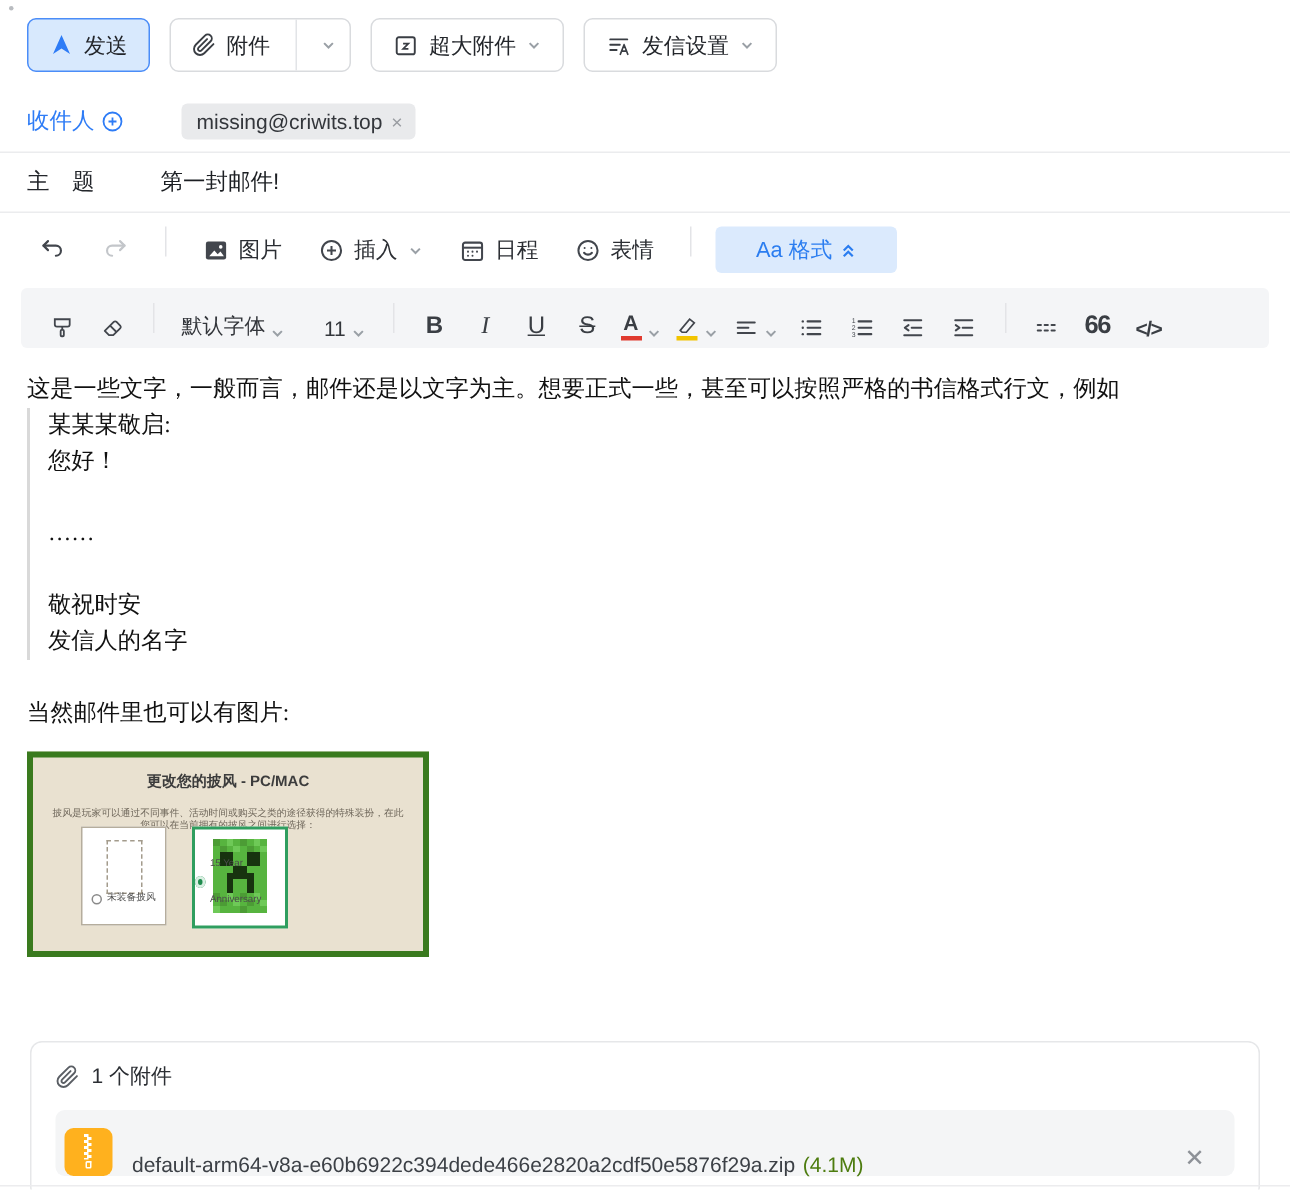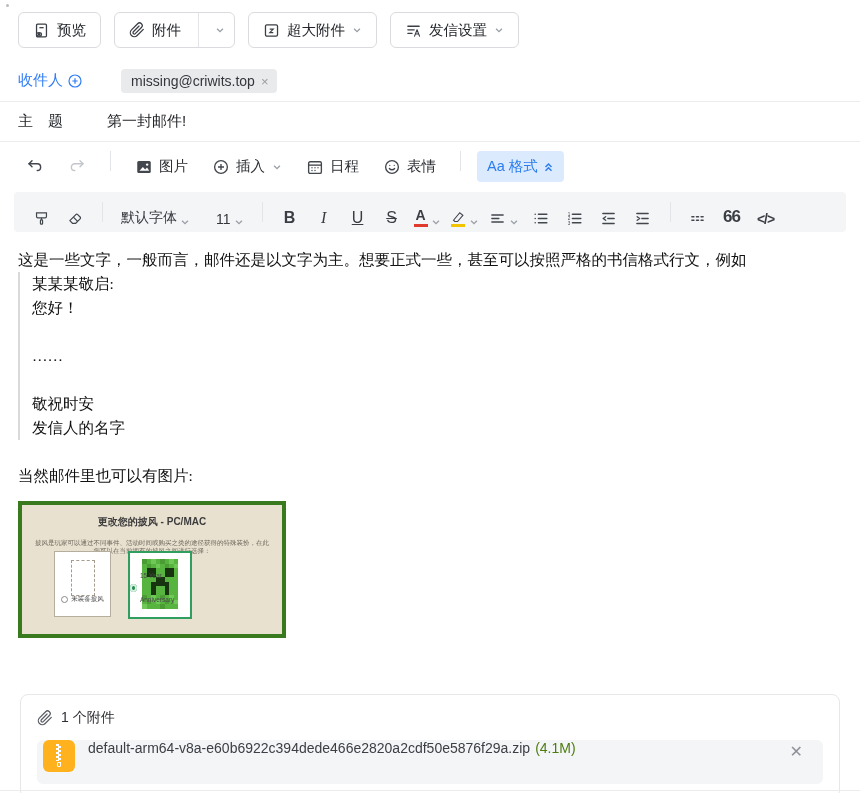--- a/index.html
+++ b/index.html
@@ -29,21 +29,21 @@
   .chip-x { color:#9a9da2; font-size:13px; cursor:pointer; }
   .subject-value { font-size:15px; color:#1c1f23; }
 
   
   .insert-toolbar { display:flex; align-items:flex-start; gap:8px; padding:9px 0 8px 18px; }
   .tool-item { display:inline-flex; align-items:center; gap:6px; padding:6px 8px; border-radius:4px;
     font-size:14.5px; color:#2b2e33; cursor:pointer; }
   .tool-item .dd { margin-left:1px; }
   .vsep { width:1px; height:20px; background:#e3e4e7; margin:0 8px; }
   .format-pill { background:#dbeafd; color:#2b7df0; display:inline-flex; align-items:center; gap:5px;
-    padding:6px 10px; border-radius:4px; font-size:14.5px; cursor:pointer; }
+    padding:6px 27px; border-radius:4px; font-size:14.5px; cursor:pointer; }
 
   
   .format-bar { margin:2px 14px 0 14px; background:#f4f5f7; border-radius:4px; height:40px;
     display:flex; align-items:center; padding:0 12px; gap:4px; }
   .fmt { display:inline-flex; align-items:flex-end; justify-content:center; min-width:30px; height:30px;
     border-radius:4px; color:#42464d; cursor:pointer; gap:3px; padding:0 3px; }
   .fmt-text { font-size:14px; color:#33363b; }
   .glyph { font-size:16px; color:#3a3e44; font-family:"Liberation Serif", serif; }
   .glyph.b { font-weight:bold; font-family:"Liberation Sans", sans-serif; }
   .glyph.i { font-style:italic; }
@@ -76,51 +76,48 @@
   .mc-cape { position:absolute; left:50%; top:6px; transform:translateX(-50%); }
   .mc-radio-row { position:absolute; left:0; bottom:5px; width:100%; display:flex; align-items:center;
     justify-content:center; gap:3px; font-size:6.5px; color:#4b4b4b; }
   .radio-o { width:7px; height:7px; border:1px solid #8a8a8a; border-radius:50%; background:#fff; }
   .radio-g { width:8px; height:8px; border-radius:50%; background:#1f8b4d; box-shadow:inset 0 0 0 2px #d9efe2; }
 
   
   .attach-panel { margin:56px 20px 0 20px; border:1px solid #e6e7e9; border-radius:8px; padding:14px 16px 14px 16px; }
   .attach-header { display:flex; align-items:center; gap:8px; font-size:14px; color:#2b2e33; }
   .attach-row { margin-top:13px; background:#f4f5f6; border-radius:6px; height:44px; display:flex;
-    align-items:flex-start; padding:0 16px 0 6px; }
+    align-items:flex-end; padding:0 16px 0 6px; }
   .zip-icon { width:32px; height:32px; border-radius:6px; background:#ffb11e; position:relative; flex:0 0 auto; }
   .zip-teeth { position:absolute; left:13px; top:4px; width:3px; height:17px;
     background:repeating-linear-gradient(#fff 0 2px, transparent 2px 4px); }
   .zip-teeth::before { content:""; position:absolute; left:2px; top:2px; width:3px; height:17px;
     background:repeating-linear-gradient(#fff 0 2px, transparent 2px 4px); }
   .zip-pull { position:absolute; left:14px; top:22px; width:4px; height:5px; border:1px solid #fff; border-radius:1px; }
   .attach-name { margin-left:13px; font-size:14px; color:#3c4046; white-space:nowrap; overflow:hidden; text-overflow:ellipsis; }
   .attach-size { margin-left:5px; font-size:14px; color:#4d7c0f; flex:1 0 auto; }
   .attach-close { color:#8d9197; font-size:16px; cursor:pointer; padding:2px 4px; }
 
   .bottom-line { position:absolute; left:0; right:0; top:790px; height:1px; background:#ececee; }
 </style>
 </head>
 <body>
 
 <div class="dot-artifact"></div>
 
 <div class="top-toolbar">
-
-  <button class="btn">
+  <button class="btn send">
     <span style="display:flex">
-      <svg width="17" height="17" viewBox="0 0 24 24" fill="none" stroke="#3a3e44" stroke-width="1.8">
-        <rect x="5" y="3" width="14" height="18" rx="1.5"></rect>
-          <path d="M9 8 h6"></path>
-        <ellipse cx="8.5" cy="17.5" rx="3.4" ry="2.4" fill="#fff"></ellipse>
-          <circle cx="8.5" cy="17.5" r="1" fill="#3a3e44"></circle>
-      </svg>
-    </span>
-    <span>预览</span>
+      <svg width="16" height="16" viewBox="0 0 24 24">
+          <path fill="#2e7cf6" d="M12 2 L20.5 21 L12 15.5 L3.5 21 Z"></path>
+        </svg>
+    </span>
+    <span>发送</span>
   </button>
+
 
   <button class="btn split">
     <span style="display:flex">
       <svg width="16" height="16" viewBox="0 0 24 24" fill="none" stroke="#3a3e44" stroke-width="1.9" stroke-linecap="round">
         <path d="M21.44 11.05l-9.19 9.19a6 6 0 0 1-8.49-8.49l9.19-9.19a4 4 0 0 1 5.66 5.66l-9.2 9.19a2 2 0 0 1-2.83-2.83l8.49-8.48"></path>
       </svg>
     </span>
     <span>附件</span>
     <span class="split-sep"></span>
     <span class="split-chevron">

